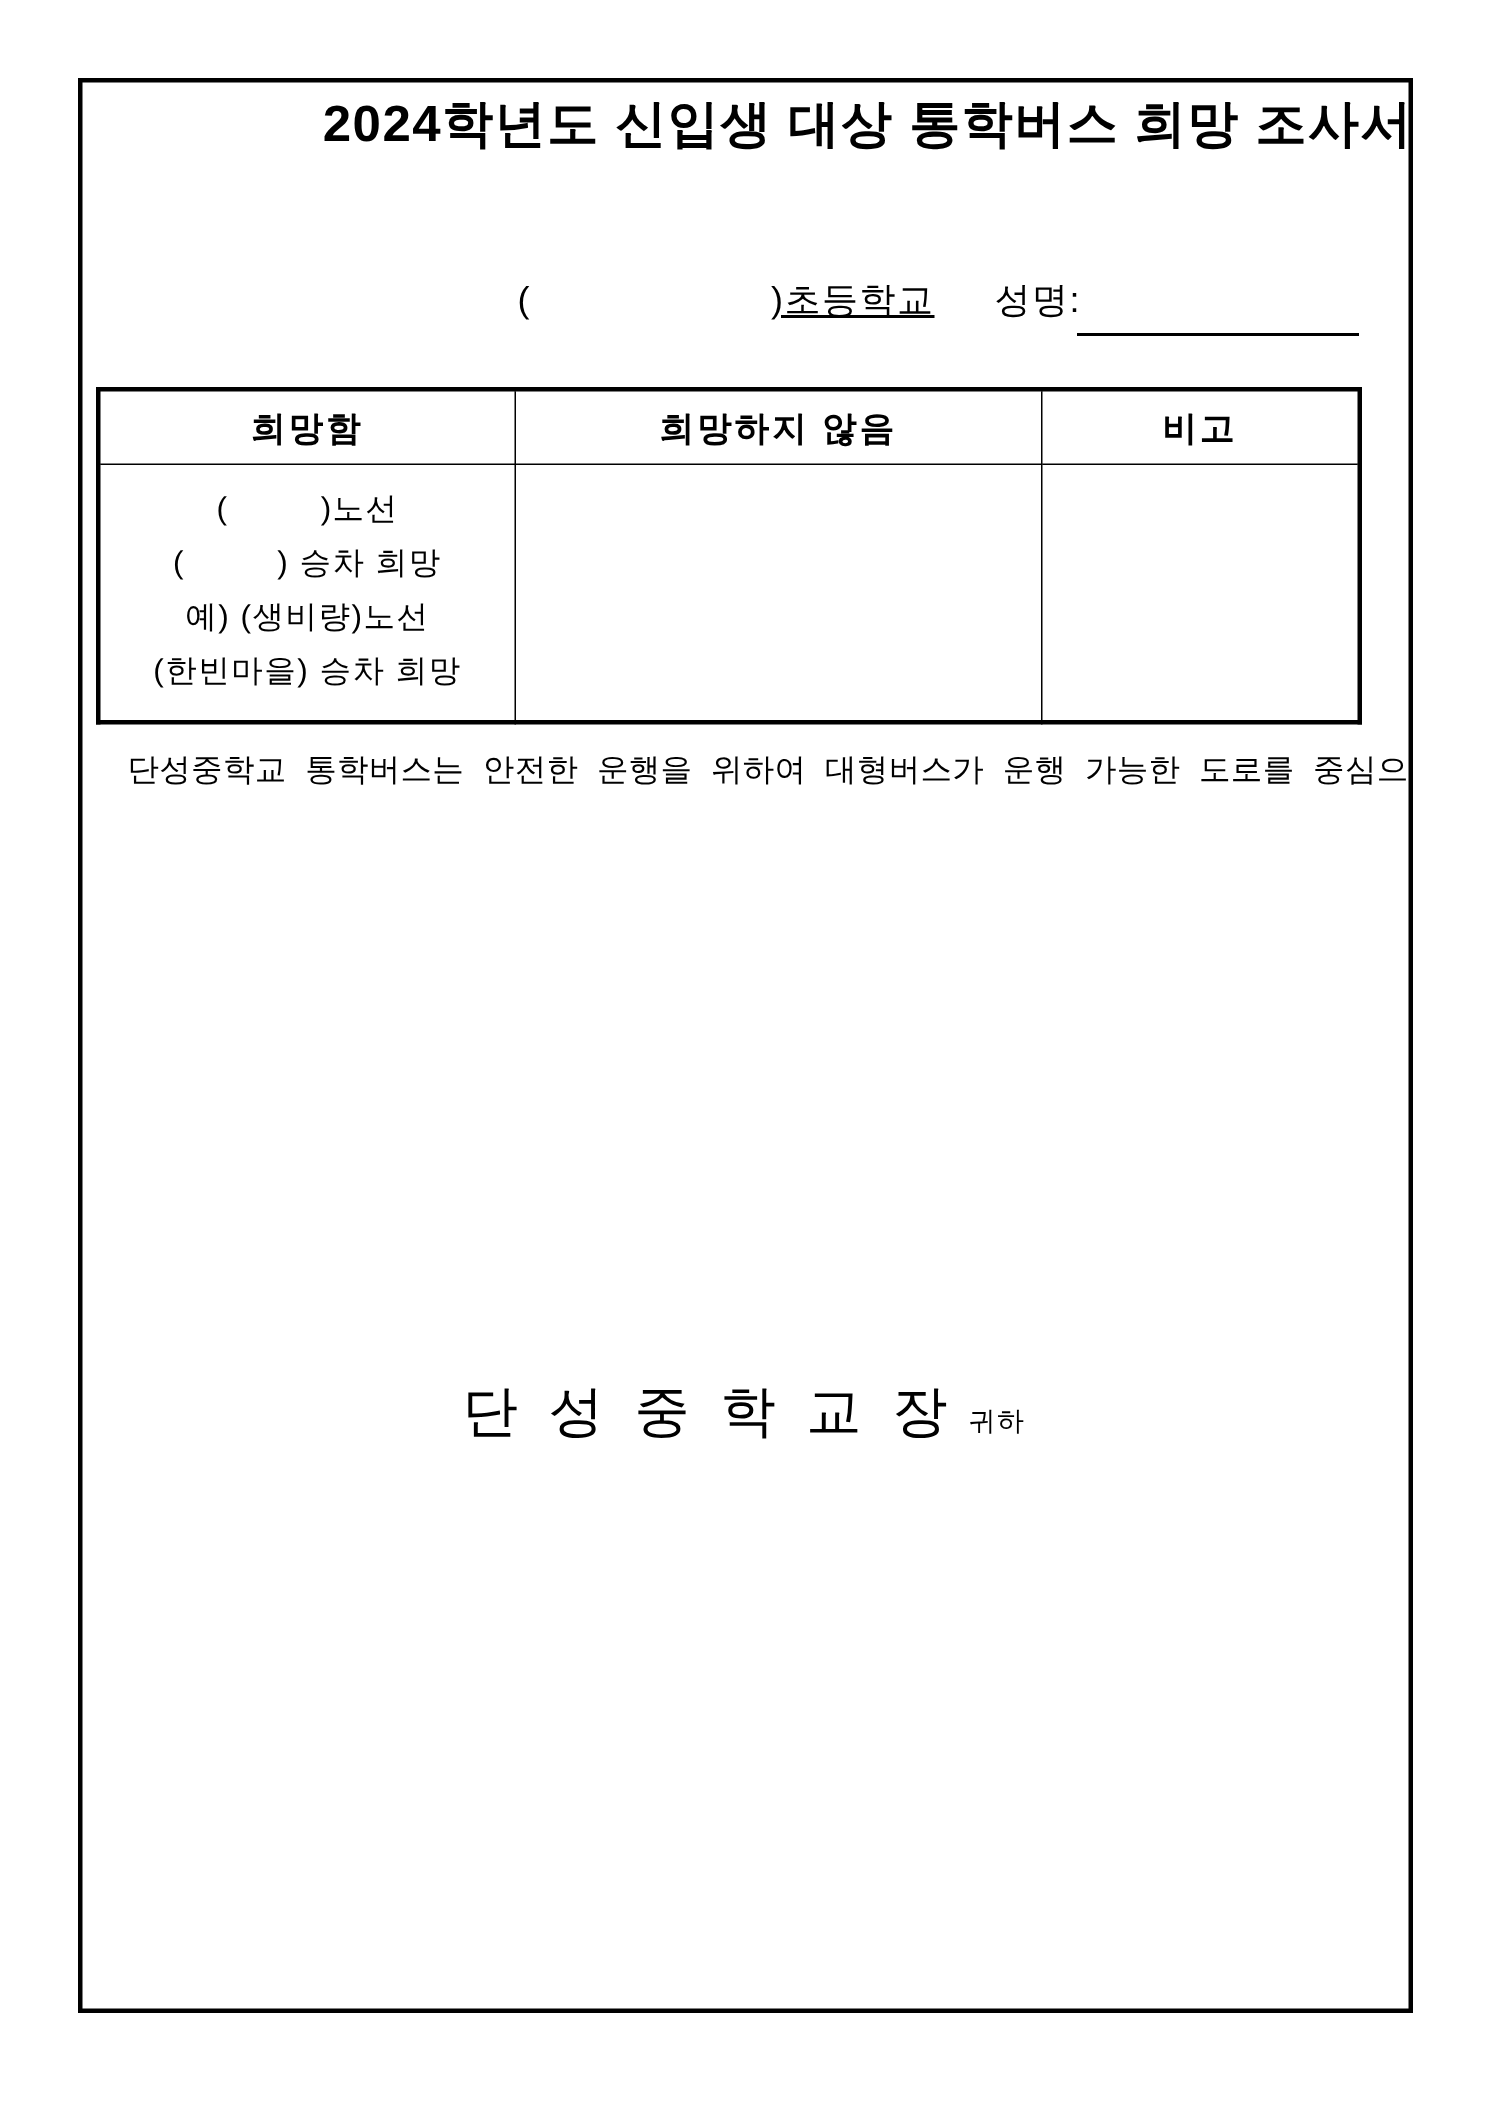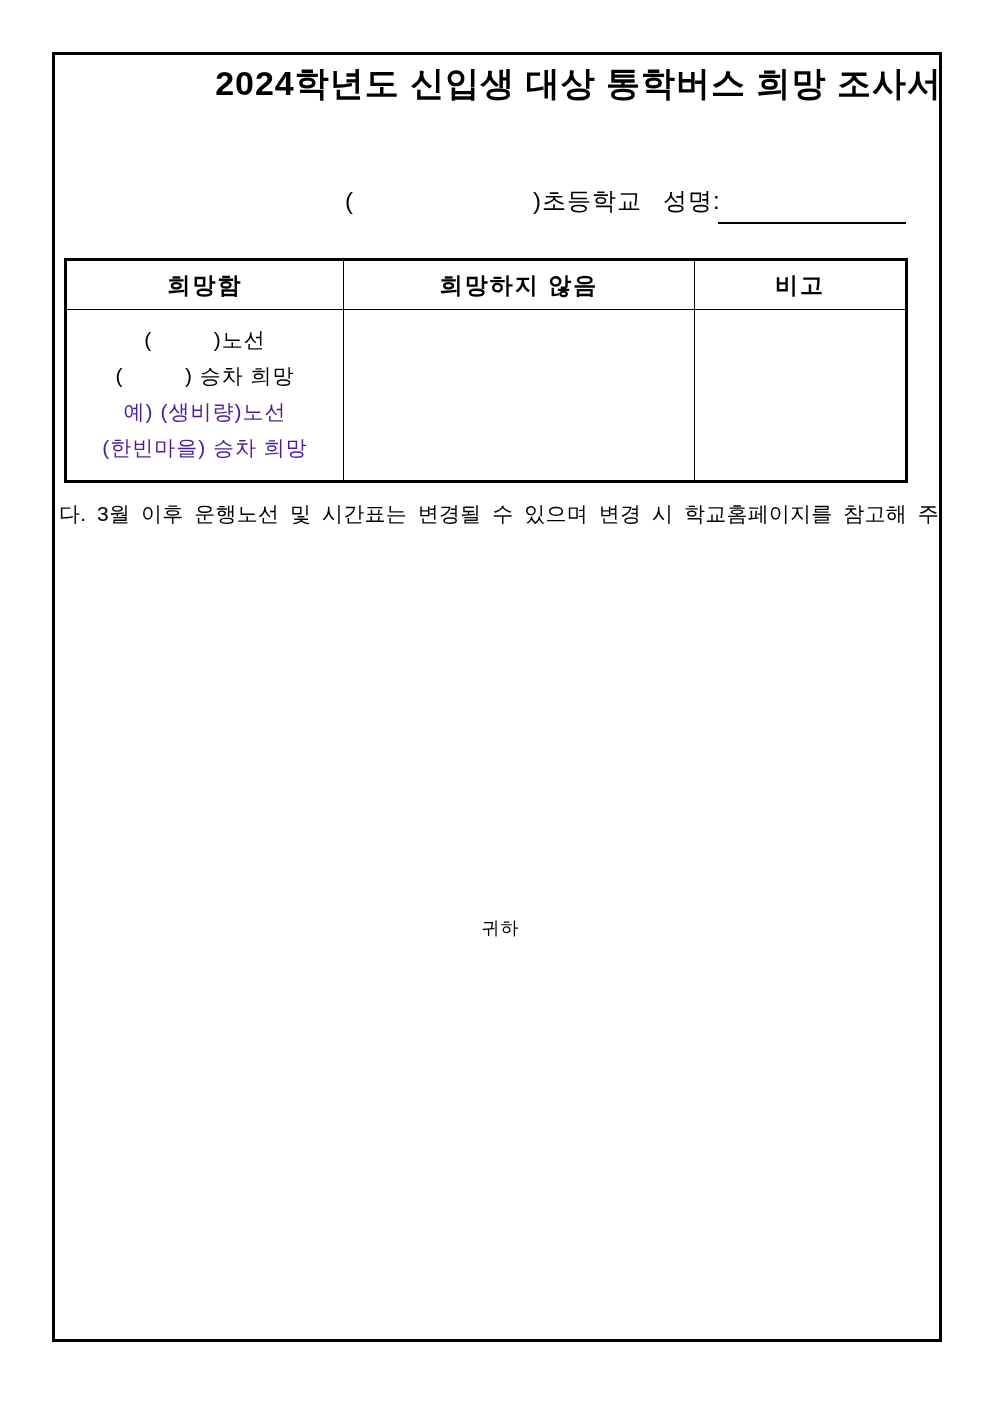--- a/index.html
+++ b/index.html
@@ -40,21 +40,21 @@
   .school-line {
     position: absolute;
     top: 184px;
     left: 0;
     width: 992px;
     height: 34px;
     font-size: 24px;
     line-height: 34px;
   }
   .school-line .paren-open   { position: absolute; left: 345px; top: 0; }
-  .school-line .school-suffix{ position: absolute; left: 533px; top: 0; letter-spacing: 1px; }
+  .school-line .school-suffix{ position: absolute; left: 514px; top: 0; letter-spacing: 1px; text-decoration: underline; }
   .school-line .name-label   { position: absolute; left: 663px; top: 0; letter-spacing: 1px; }
   .school-line .name-underline {
     position: absolute;
     left: 718px;
     top: 38px;
     width: 188px;
     height: 0;
     border-bottom: 2px solid #000000;
   }
   table.survey-table {
@@ -87,21 +87,21 @@
     padding-top: 12px;
   }
   .route-line {
     font-size: 21px;
     line-height: 36px;
     white-space: pre;
     text-align: center;
     letter-spacing: 1px;
   }
   .route-line.example {
-    color: #4c1d95;
+    color: #000000;
   }
   .notice {
     position: absolute;
     left: 59px;
     top: 499px;
     width: 880px;
     font-size: 21px;
     line-height: 29.5px;
     letter-spacing: 0.2px;
   }
@@ -174,18 +174,19 @@
           <div class="route-line example">(한빈마을) 승차 희망</div>
         </div>
       </td>
       <td></td>
       <td></td>
     </tr>
   </tbody>
 </table>
 
 <div class="notice">
-  <div class="notice-line">다. 3월 이후 운행노선 및 시간표는 변경될 수 있으며 변경 시 학교홈페이지를 참고해 주</div>
+  <div class="notice-line first">단성중학교 통학버스는 안전한 운행을 위하여 대형버스가 운행 가능한 도로를 중심으</div>
 </div>
 
 <div class="signoff">
+  <span class="recipient">단 성 중 학 교 장</span>
   <span class="honorific">귀하</span>
 </div>
 
 </body></html>

